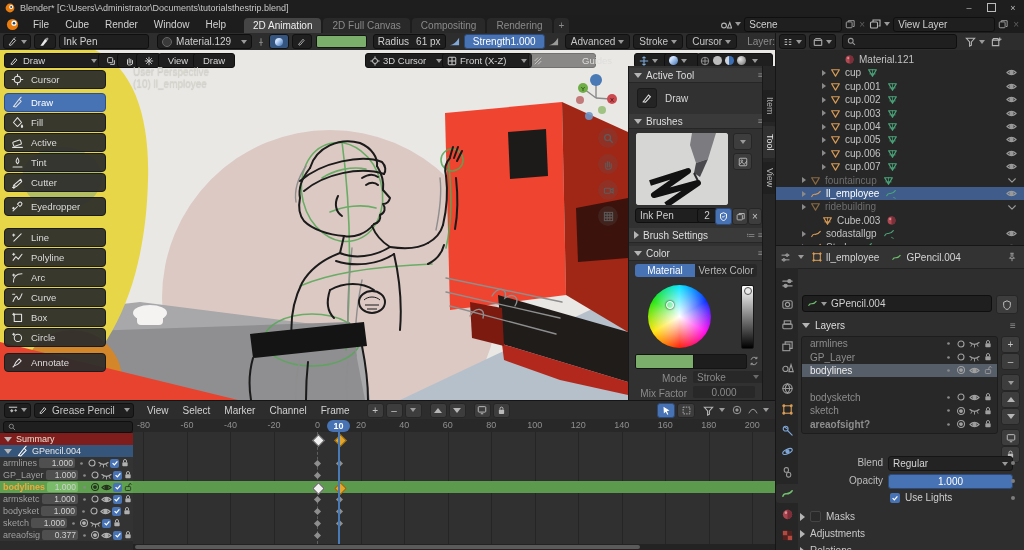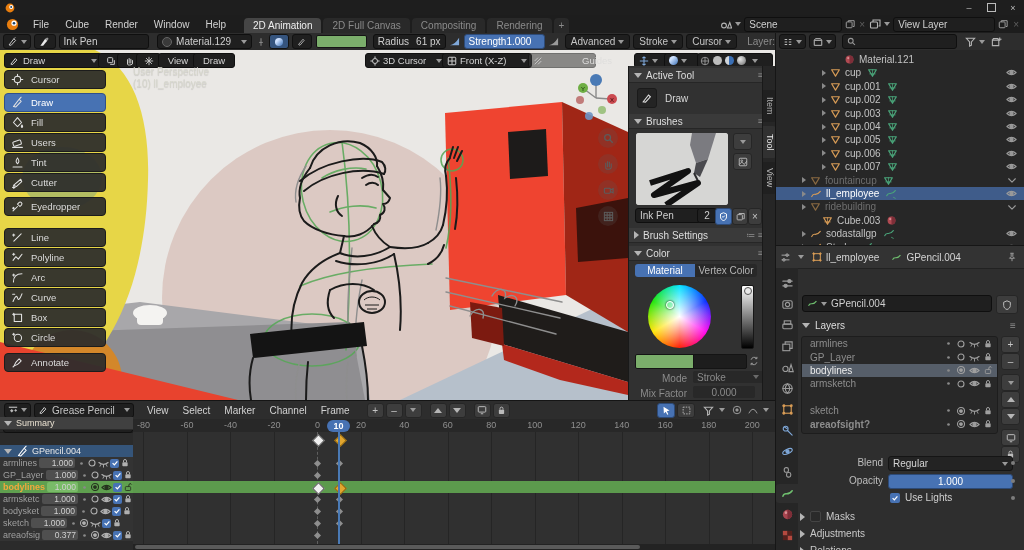--- a/index.html
+++ b/index.html
@@ -85,20 +85,21 @@
 <body>
 
 <div id="titlebar" class="abs">
   <span class="ic" style="margin:0 5px;">
     <svg width="10" height="10" viewBox="0 0 10 10">
         <circle cx="5" cy="5" r="4.4" fill="#e87d0d"></circle>
         <circle cx="6.2" cy="4" r="2" fill="#fff"></circle>
         <circle cx="6.2" cy="4" r="1" fill="#1e466e"></circle>
       </svg>
   </span>
+  <span>Blender* [C:\Users\Administrator\Documents\tutorialsthestrip.blend]</span>
   <span style="margin-left:auto;display:flex;">
     <span class="winbtn">–</span>
     <span class="winbtn">
         <span style="width:7px;height:7px;border:1px solid #bbb;display:inline-block;"></span>
       </span>
     <span class="winbtn">×</span>
   </span>
 </div>
 
 <div id="menubar" class="abs">
@@ -205,21 +206,21 @@
   <span style="width: 58px; height: 11px; border: 1px solid rgb(20, 20, 20); border-radius: 2px; margin-left: 4px; background: rgb(123, 174, 107);" id="brush-color-swatch"></span>
   <span class="fieldbox" style="width:74px;margin-left:6px;justify-content:space-between;">
     <span>Radius</span>
       <span>61 px</span>
   </span>
   <span class="ic" style="margin-left:3px;color:#7fa8d9;">
       <svg width="11" height="11" viewBox="0 0 12 12">
         <path d="M1 10 Q6 10 11 2 L11 10 Z" fill="#7fa8d9"></path>
       </svg>
     </span>
-  <span class="fieldbox" style="width:84px;margin-left:4px;background:#4772b3;border-color:#2d4a77;justify-content:flex-start;color:#fff;">
+  <span class="fieldbox" style="width:84px;margin-left:4px;background:#4772b3;border-color:#2d4a77;justify-content:center;color:#fff;">
     <span>Strength</span>
       <span>1.000</span>
   </span>
   <span class="ic" style="margin-left:3px;color:#9a9a9a;">
       <svg width="11" height="11" viewBox="0 0 12 12">
         <path d="M1 10 Q6 10 11 2 L11 10 Z" fill="#9a9a9a"></path>
       </svg>
     </span>
   <span class="ts-btn" style="margin-left:6px;padding:0 5px;">
       <span>Advanced</span>
@@ -487,21 +488,21 @@
         </span>
         <span>Fill</span>
       </div>
       <div class="tool-btn">
         <span class="ic">
           <svg viewBox="0 0 16 16" width="13" height="13" fill="none" stroke="currentColor" stroke-width="1.3" stroke-linecap="round" stroke-linejoin="round">
             <rect x="2.5" y="6" width="10" height="5.5" rx="1.2" transform="rotate(-18 7.5 8.7)"></rect>
             <path d="M2 14h12"></path>
           </svg>
         </span>
-        <span>Users</span>
+        <span>Active</span>
       </div>
       <div class="tool-btn">
         <span class="ic">
           <svg viewBox="0 0 16 16" width="13" height="13" fill="none" stroke="currentColor" stroke-width="1.3" stroke-linecap="round" stroke-linejoin="round">
             <path d="M8 2.5 q3.4 4.5 0 7 q-3.4 -2.5 0 -7"></path>
             <path d="M2.5 13.5 H13.5"></path>
           </svg>
         </span>
         <span>Tint</span>
       </div>
@@ -1261,22 +1262,22 @@
               </svg>
             </span>
             <span class="ic">
               <svg viewBox="0 0 12 12" width="10" height="10">
                 <rect x="2.8" y="5.5" width="6.4" height="4.7" rx="1" fill="none" stroke="currentColor"></rect>
                 <path d="M7 5.5V3.8a1.8 1.8 0 0 1 3.4-.8" fill="none" stroke="currentColor" stroke-width="1.2"></path>
               </svg>
             </span>
           </span>
         </div>
-        <div class="lay-row" style="top: 40.2px;">
-          <span class="nm" style="color: rgb(141, 141, 141);">armsketch</span>
+        <div class="lay-row" style="top: 53.6px;">
+          <span class="nm" style="color: rgb(141, 141, 141);">bodysketch</span>
           <span class="lay-ic">
             <span class="ic">
               <svg viewBox="0 0 12 12" width="9" height="9">
                 <circle cx="6" cy="6" r="1.8" fill="#8a8a8a"></circle>
               </svg>
             </span>
             <span class="ic">
               <svg viewBox="0 0 12 12" width="10" height="10" fill="none" stroke="currentColor" stroke-width="1.3" stroke-linecap="round" stroke-linejoin="round">
                 <circle cx="6" cy="6" r="3.6"></circle>
               </svg>
@@ -1500,21 +1501,21 @@
       <span class="ic">
           <svg width="8" height="8" viewBox="0 0 12 12" fill="none" stroke="#888" stroke-width="1.4">
             <circle cx="5" cy="5" r="3.2"></circle>
             <path d="M7.4 7.4 10.6 10.6"></path>
           </svg>
         </span>
     </span>
     <span id="ruler-ticks"><span class="ruler-num" style="left: 143.424px;">-80</span><span class="ruler-num" style="left: 186.918px;">-60</span><span class="ruler-num" style="left: 230.412px;">-40</span><span class="ruler-num" style="left: 273.906px;">-20</span><span class="ruler-num" style="left: 317.4px;">0</span><span class="ruler-num" style="left: 360.894px;">20</span><span class="ruler-num" style="left: 404.388px;">40</span><span class="ruler-num" style="left: 447.882px;">60</span><span class="ruler-num" style="left: 491.376px;">80</span><span class="ruler-num" style="left: 534.87px;">100</span><span class="ruler-num" style="left: 578.364px;">120</span><span class="ruler-num" style="left: 621.858px;">140</span><span class="ruler-num" style="left: 665.352px;">160</span><span class="ruler-num" style="left: 708.846px;">180</span><span class="ruler-num" style="left: 752.34px;">200</span></span>
   </div>
   <div id="channel-names">
-      <div class="ch-row" style="top: 16px; background: #404040; color: rgb(232, 224, 208);">
+      <div class="ch-row" style="top: 32px; background: #7f1d1d; color: rgb(232, 224, 208);">
         <span class="tri-d" style="margin: 0px 4px;"></span>
         <span>Summary</span>
       </div>
       <div class="ch-row" style="top: 44px; background: rgb(53, 85, 122); color: rgb(232, 232, 232);">
         <span class="tri-d" style="margin: 0px 4px;"></span>
         <span class="ic" style="color: rgb(255, 255, 255);">
           <svg viewBox="0 0 16 16" width="13" height="13" fill="none" stroke="currentColor" stroke-width="1.3" stroke-linecap="round" stroke-linejoin="round">
             <path d="M3 13 L10 4 l2.5 2.5 L6 13.5 Z"></path>
             <path d="M10.5 3.5 l2 -2"></path>
           </svg>

